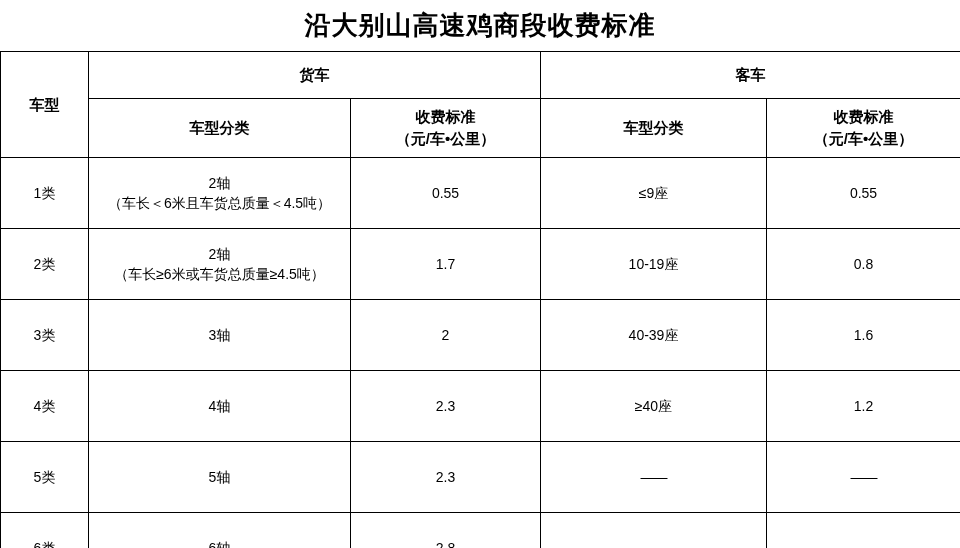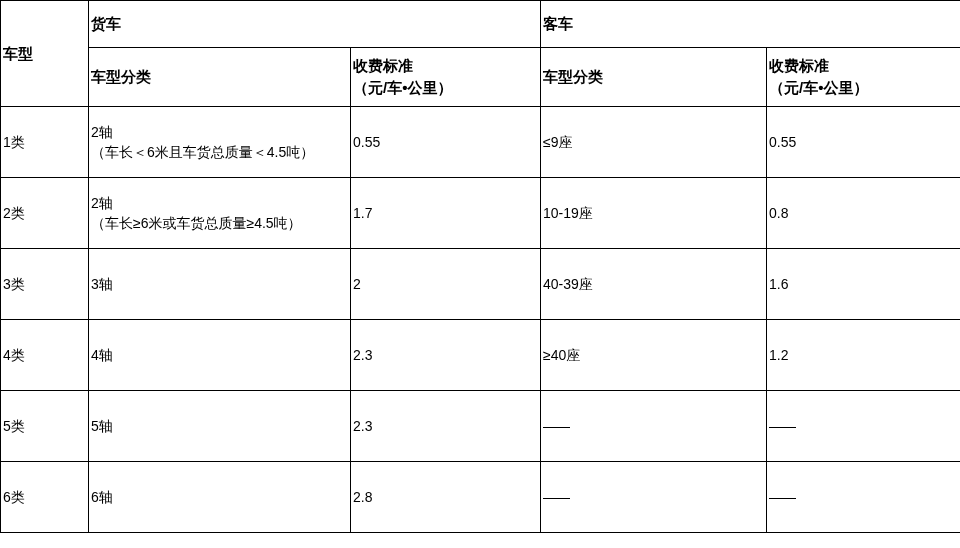--- a/index.html
+++ b/index.html
@@ -29,20 +29,21 @@
     padding-bottom: 10px;
     line-height: 1.2;
   }
   table.fee {
     border-collapse: collapse;
     width: 960px;
     table-layout: fixed;
   }
   table.fee td, table.fee th {
     border: 1px solid #000000;
+    text-align: center;
     vertical-align: middle;
     font-weight: normal;
     font-size: 14px;
     padding: 4px 2px;
     line-height: 1.45;
   }
   table.fee thead td {
     font-size: 15px;
     font-weight: bold;
   }
@@ -65,20 +66,21 @@
   .cat-sub  { display: block; font-size: 14px; }
   .unit-line { display: block; }
   .unit-line.sub { font-size: 15px; }
   .dash { letter-spacing: -1px; }
 </style>
 </head>
 <body>
 
 <div class="page">
 
+  <div class="title">沿大别山高速鸡商段收费标准</div>
 
   <table class="fee">
     <colgroup>
       <col class="col-type">
       <col class="col-tc">
       <col class="col-tf">
       <col class="col-bc">
       <col class="col-bf">
     </colgroup>
     <thead>

